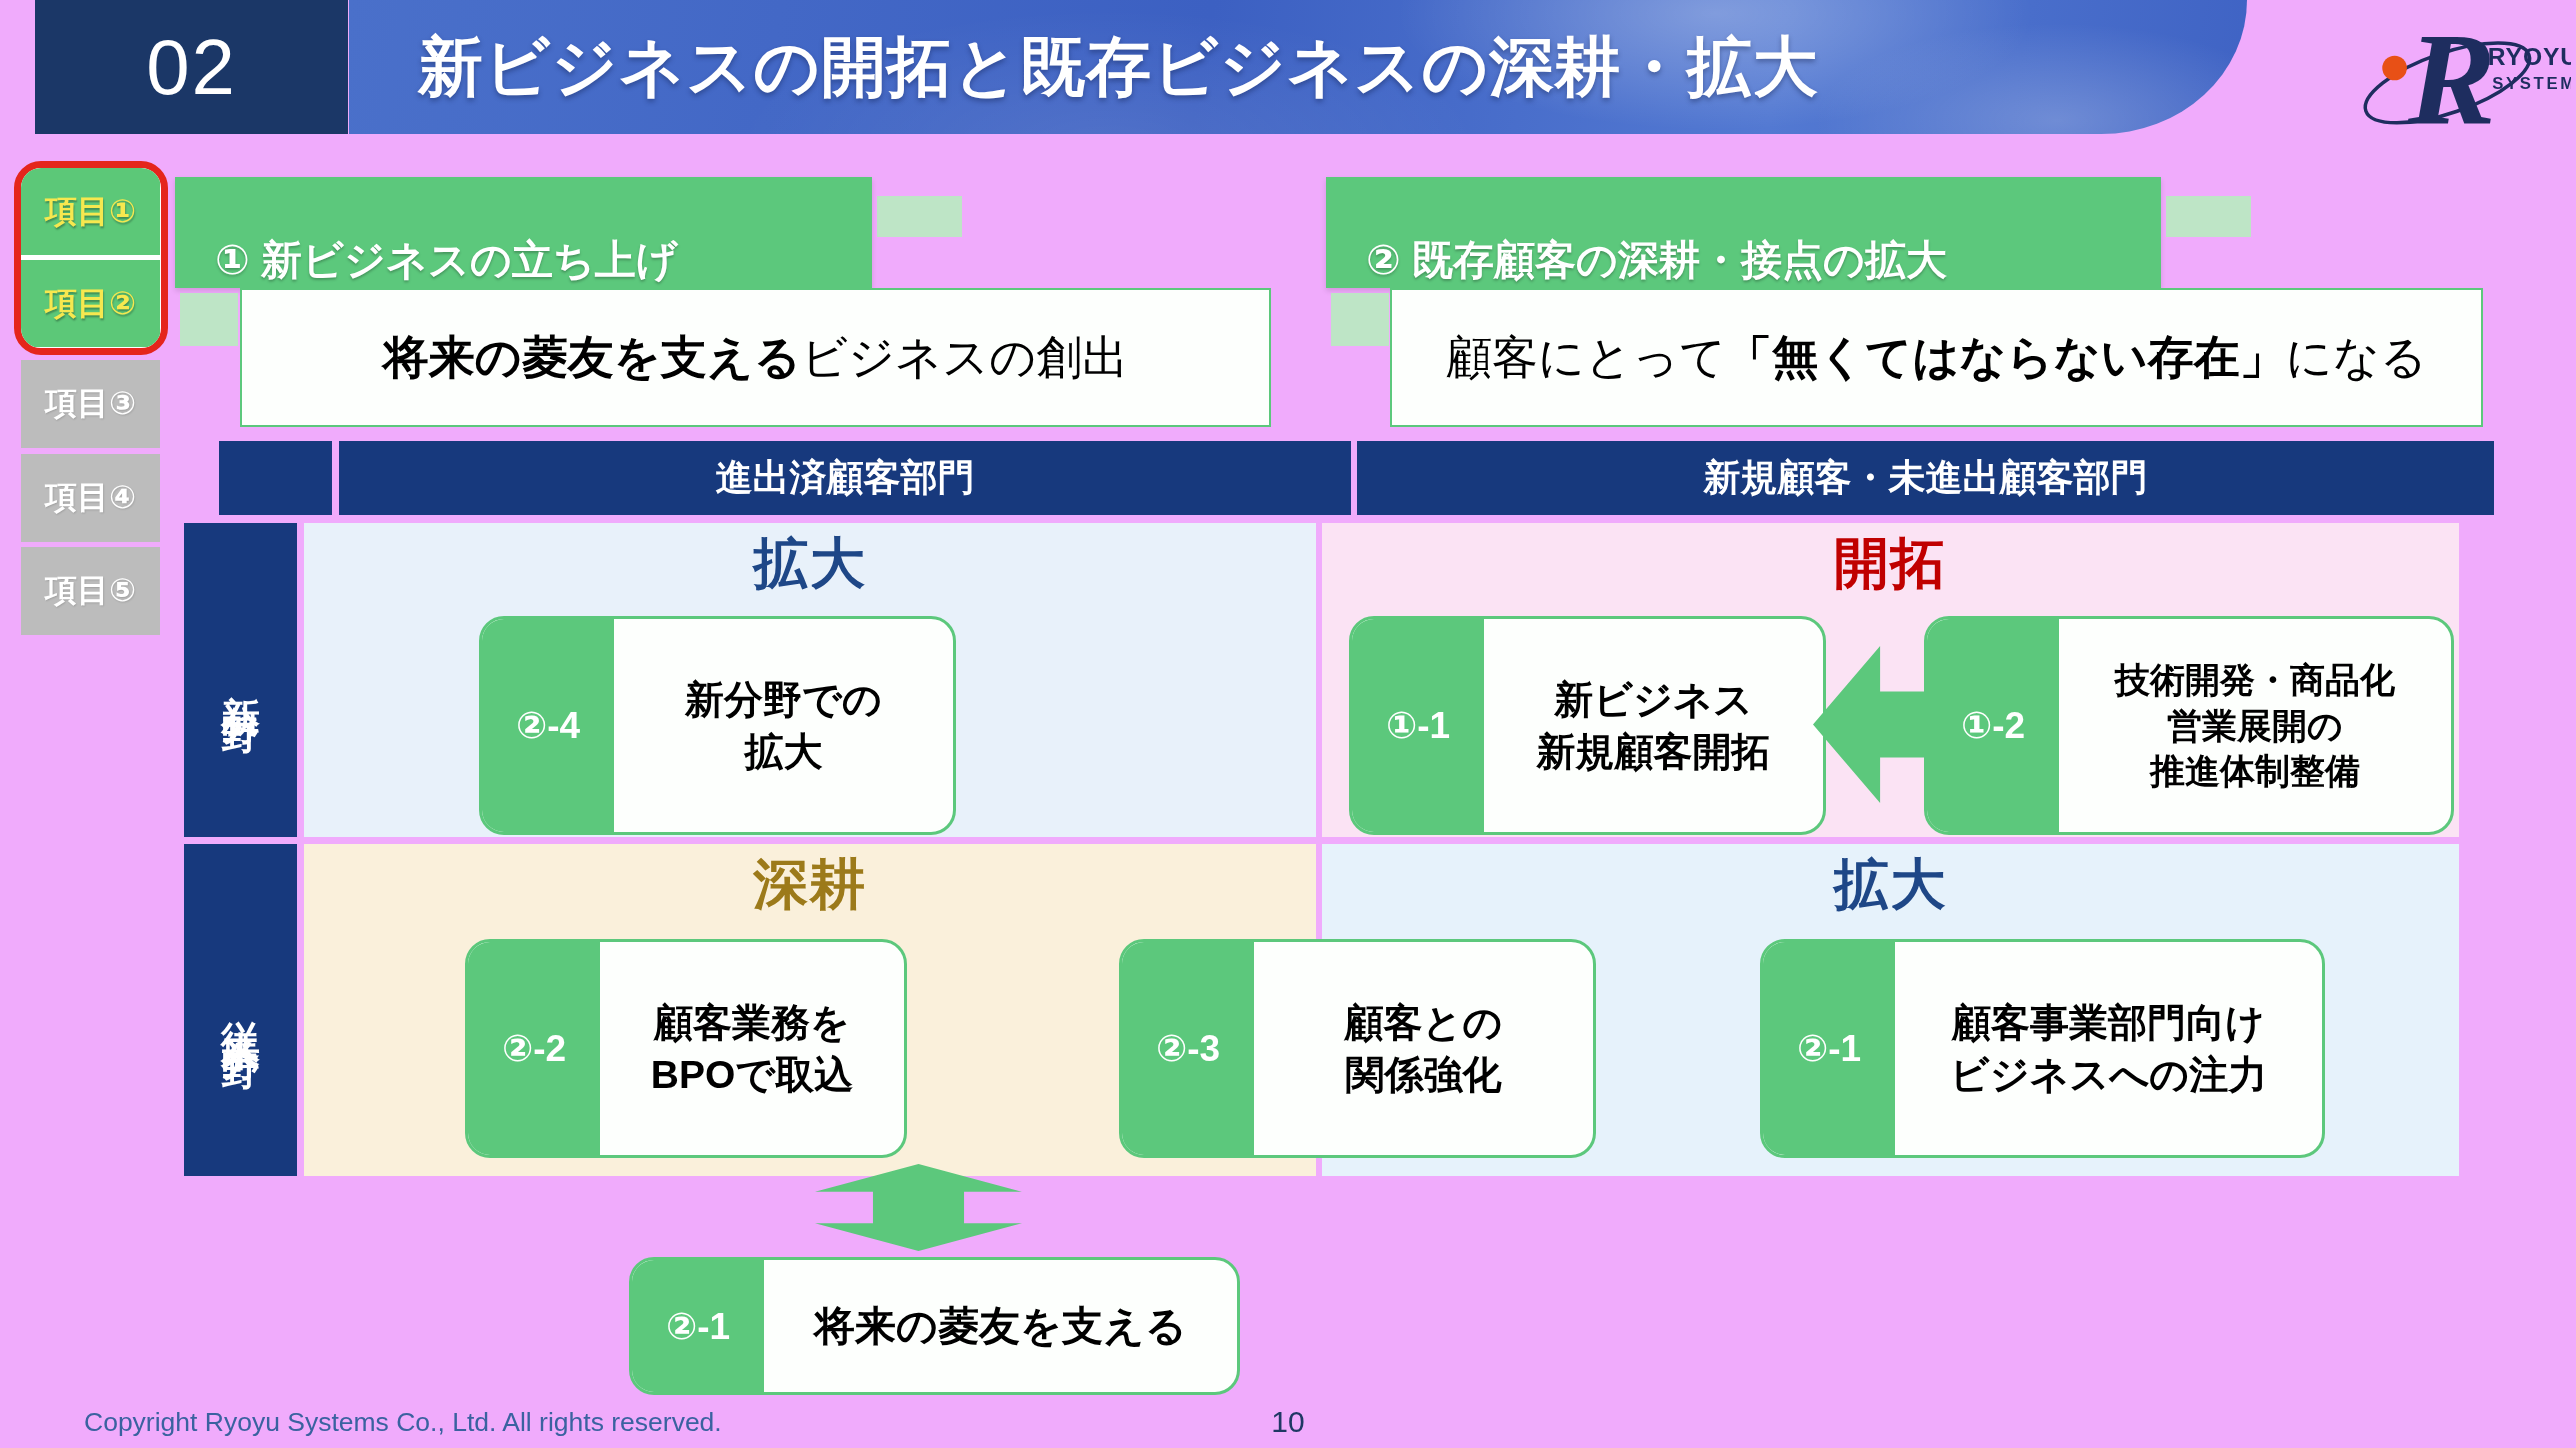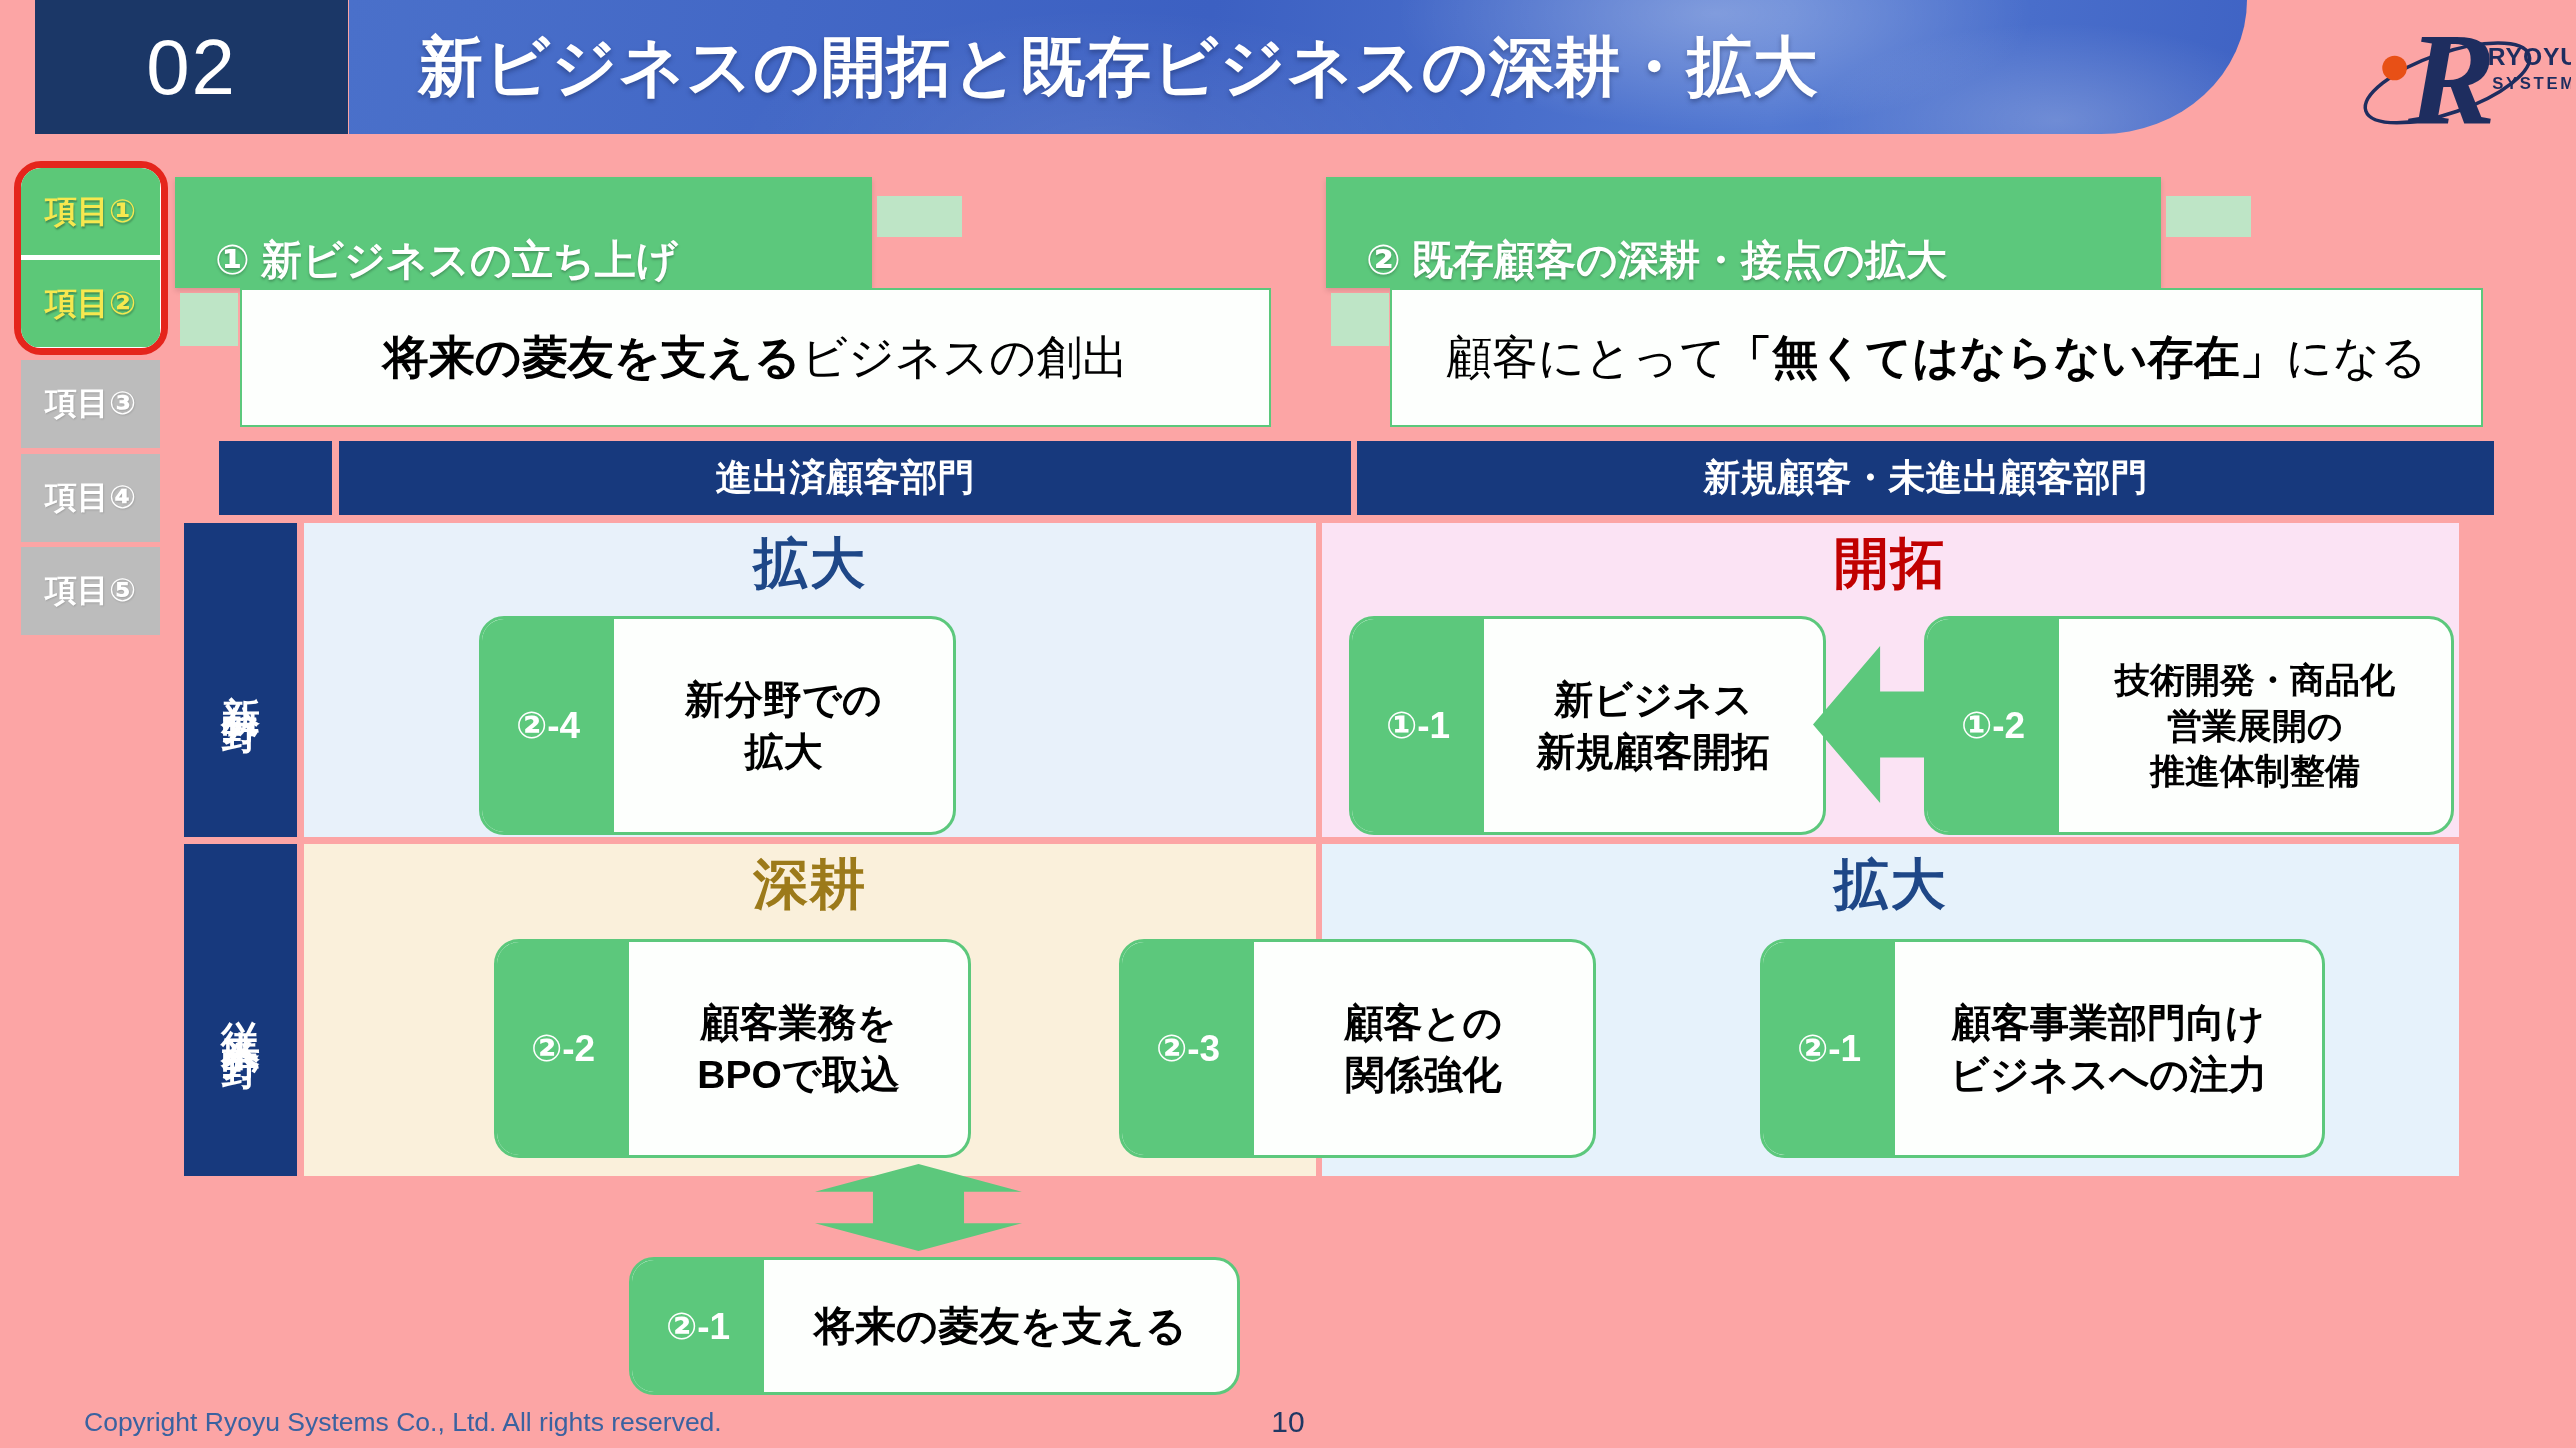--- a/index.html
+++ b/index.html
@@ -1,18 +1,18 @@
 <!DOCTYPE html>
 <html style="font-size:14px"><head>
 <meta charset="utf-8">
 <style>
   * { margin:0; padding:0; box-sizing:border-box; }
   html,body { width:2576px; height:1449px; }
   body { font-family:"Liberation Sans","DejaVu Sans",sans-serif; background:#ffffff; }
-  .slide { position:relative; width:2576px; height:1449px; background:#fca5a5; overflow:hidden; }
+  .slide { position:relative; width:2576px; height:1449px; background:#f0abfc; overflow:hidden; }
 
   
   .num-block { position:absolute; left:35px; top:0; width:313px; height:134px;
     background:#1b3767; color:#ffffff; display:flex; align-items:center; justify-content:center;
     font-size:78px; font-weight:500; letter-spacing:1.8px; }
   .title-band { position:absolute; left:349px; top:0; width:1898px; height:134px;
     background:
       radial-gradient(ellipse 530px 194px at 72% 10%, rgba(255,255,255,0.28), rgba(255,255,255,0) 60%),
       radial-gradient(ellipse 441px 177px at 90% 90%, rgba(255,255,255,0.22), rgba(255,255,255,0) 55%),
       radial-gradient(ellipse 618px 230px at 40% 110%, rgba(255,255,255,0.10), rgba(255,255,255,0) 60%),
@@ -181,21 +181,21 @@
 新規顧客開拓</div>
   </div>
   <div class="arrow-left"></div>
   <div class="tagbox" style="left:1924px; top:616px; width:530px; height:219px;">
     <div class="tag">①-2</div>
     <div class="bdy small">技術開発・商品化
 営業展開の
 推進体制整備</div>
   </div>
 
-  <div class="tagbox" style="left:494px; top:939px; width:477px; height:219px;">
+  <div class="tagbox" style="left:465px; top:939px; width:442px; height:219px;">
     <div class="tag">②-2</div>
     <div class="bdy">顧客業務を
 BPOで取込</div>
   </div>
   <div class="tagbox" style="left:1119px; top:939px; width:477px; height:219px;">
     <div class="tag">②-3</div>
     <div class="bdy">顧客との
 関係強化</div>
   </div>
   <div class="tagbox" style="left:1760px; top:939px; width:565px; height:219px;">

